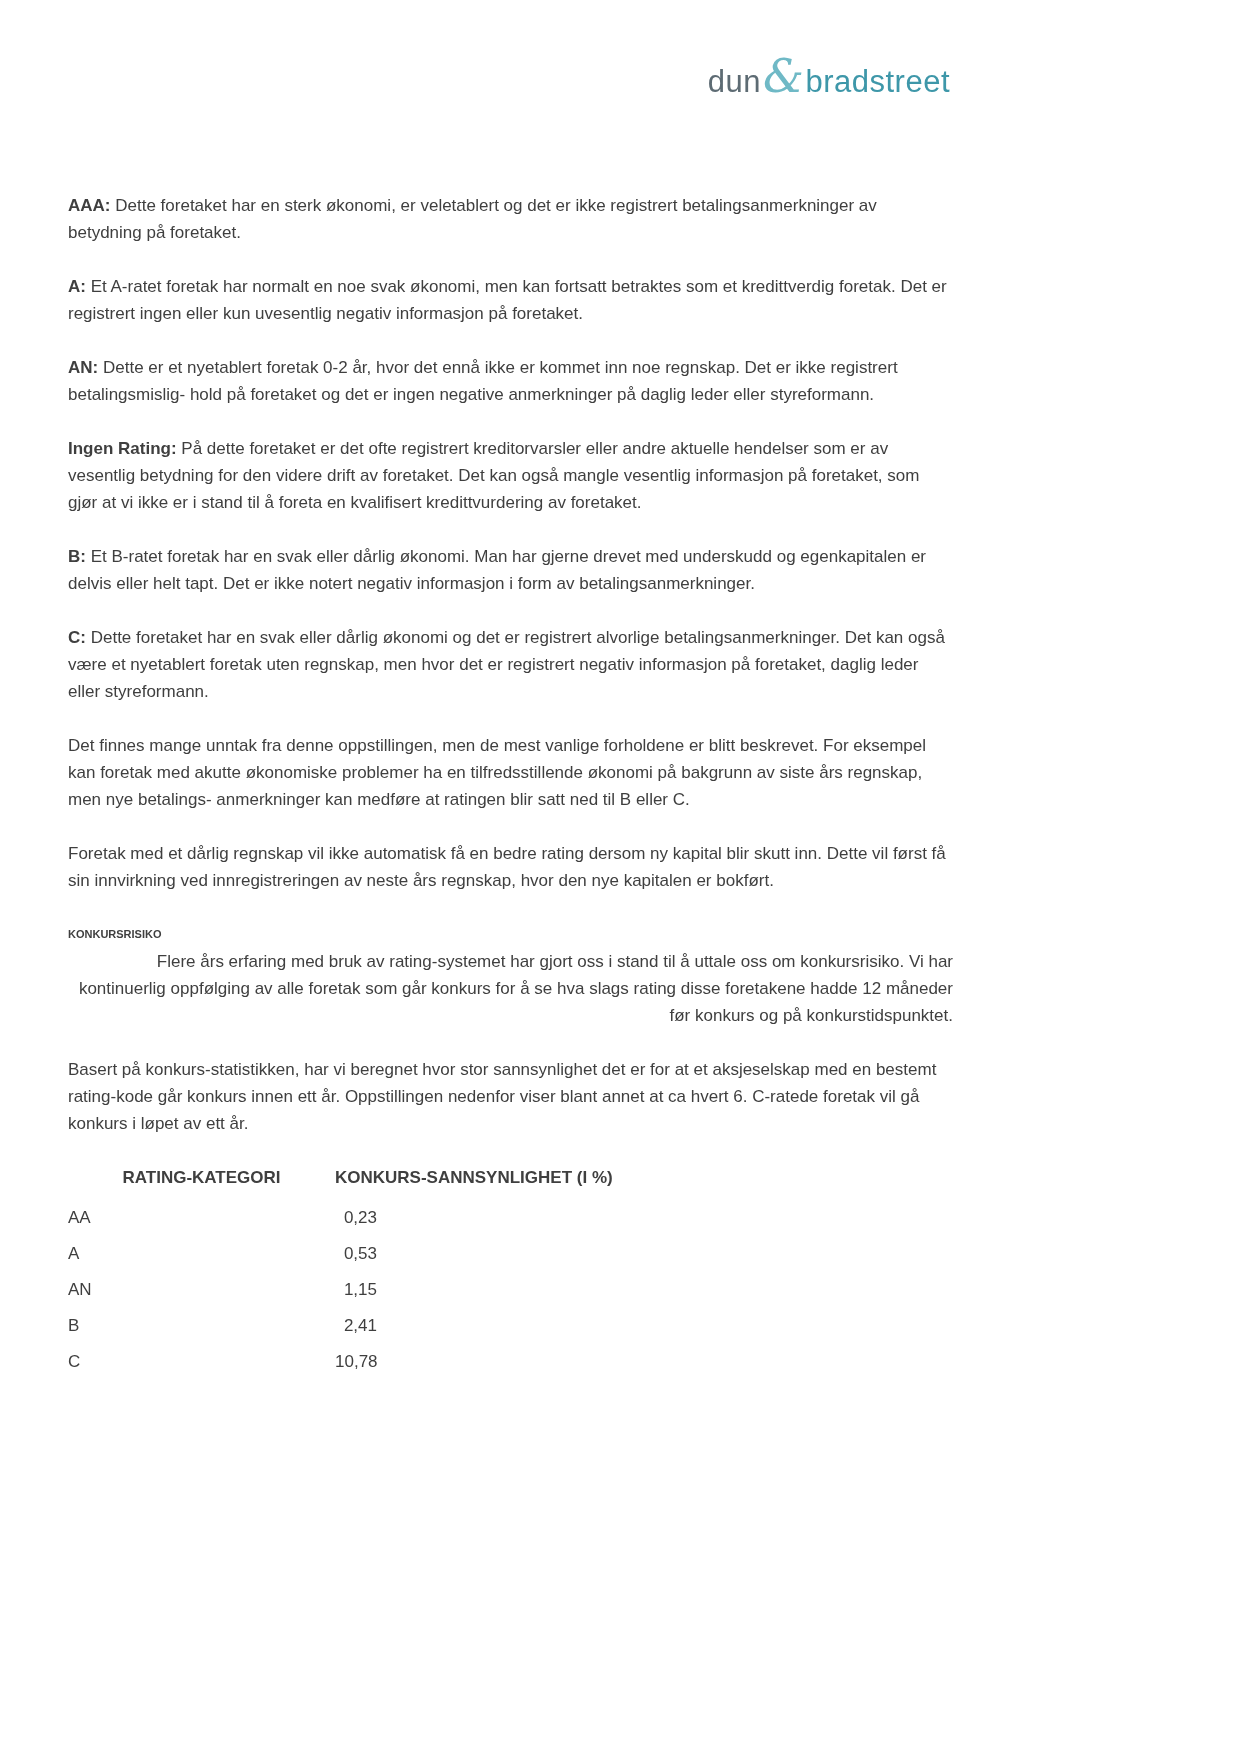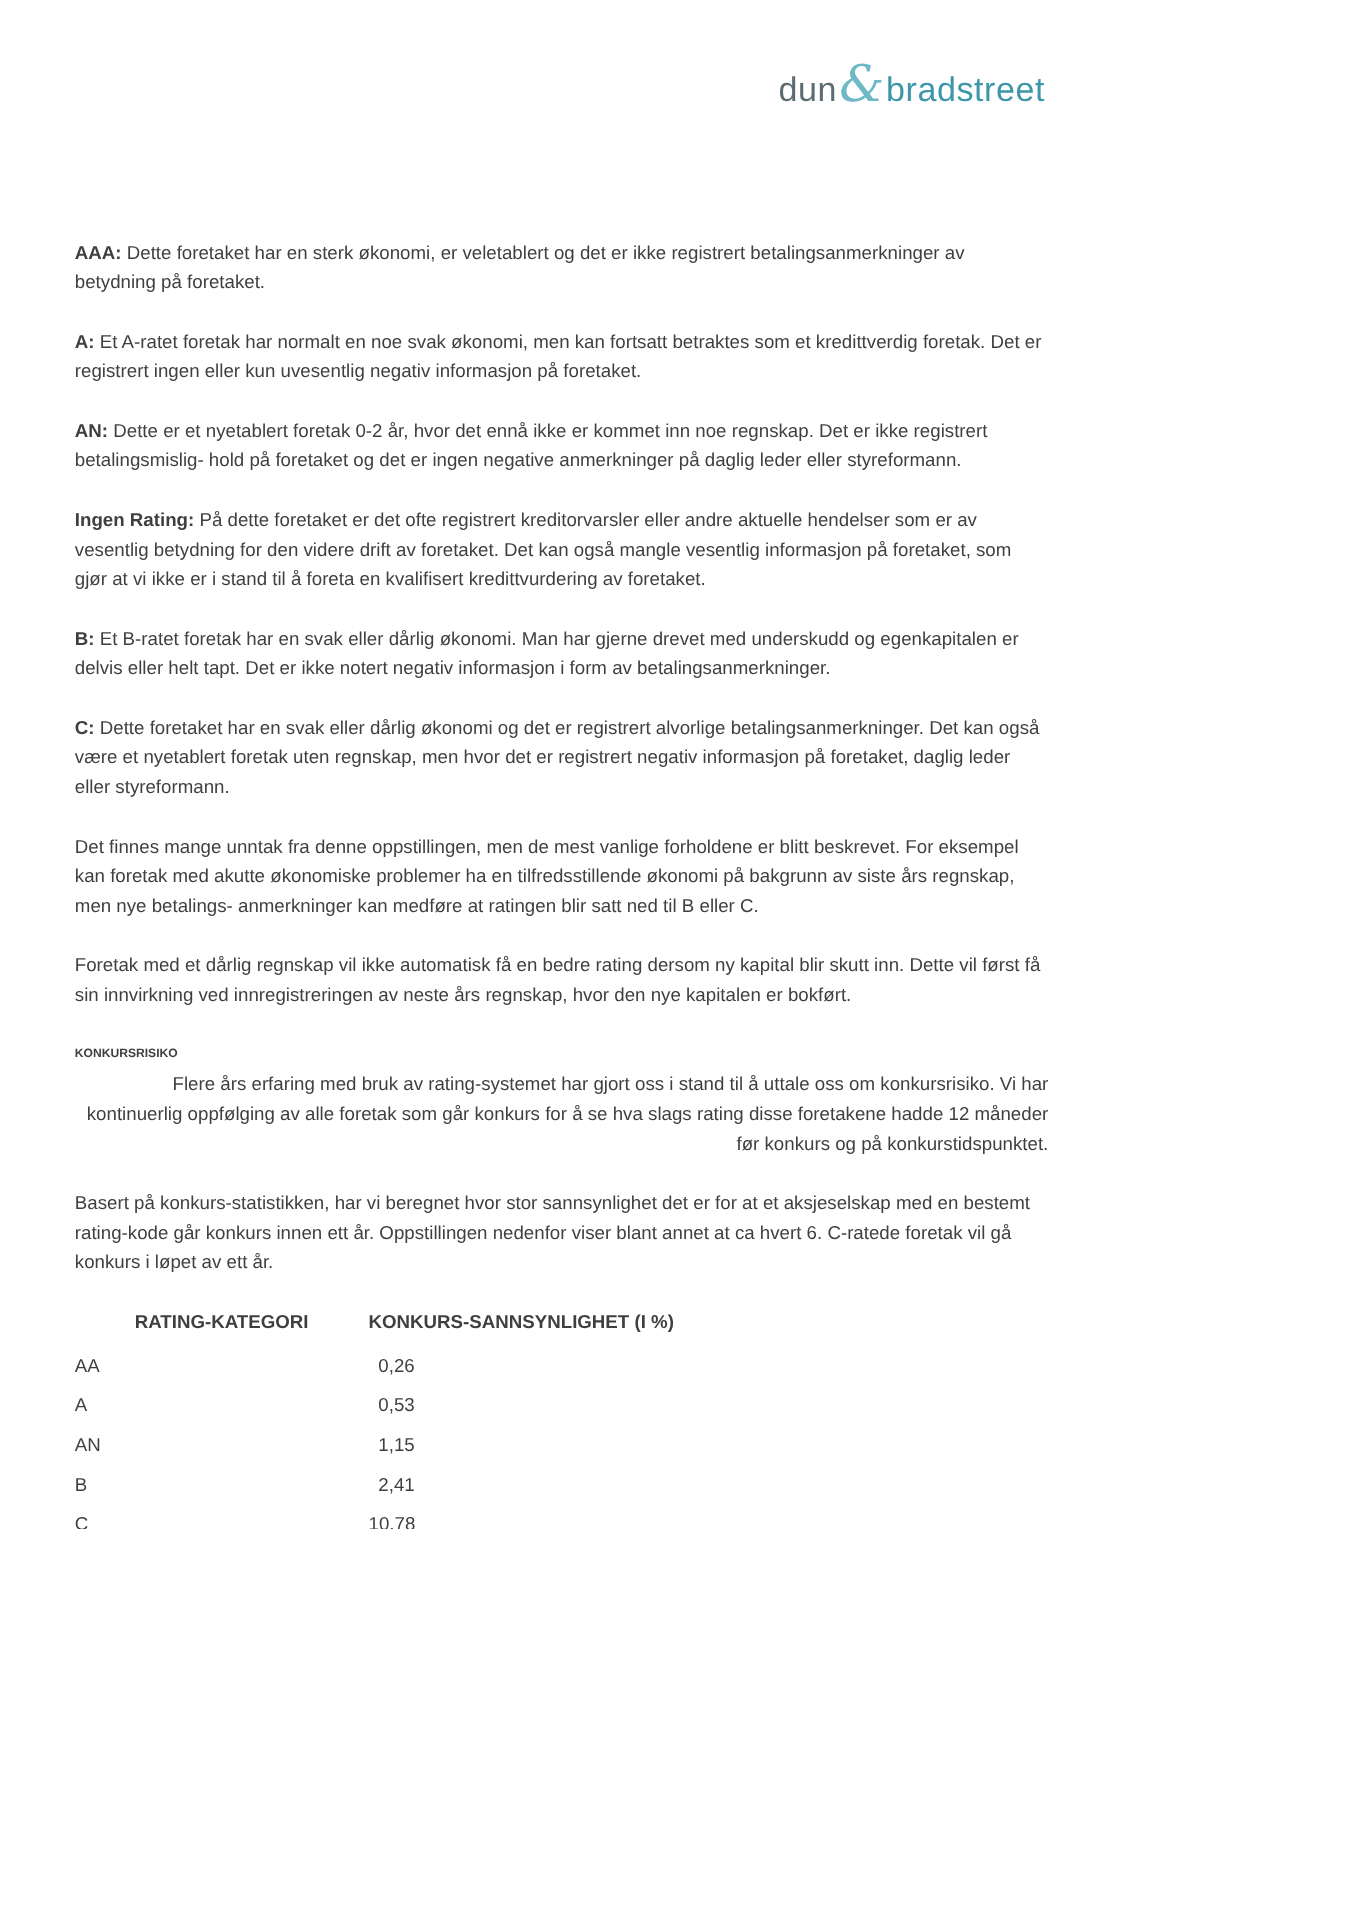--- a/index.html
+++ b/index.html
@@ -29,21 +29,21 @@
     font-family: "DejaVu Serif", serif;
     font-style: italic;
     font-size: 46px;
     color: #6fb9c6;
     margin: 0 1px 0 2px;
     line-height: 0;
   }
   .logo-bradstreet { color: #3e97a9; }
   .content {
     position: absolute;
-    top: 216px;
+    top: 192px;
     left: 68px;
     width: 885px;
     font-size: 17px;
     line-height: 27px;
   }
   .content p { margin: 0 0 27px 0; }
   .content strong { font-weight: bold; }
   h2.section-heading {
     font-size: 11px;
     line-height: 27px;
@@ -126,21 +126,21 @@
     <table class="rating-table">
       <thead>
         <tr>
           <th>RATING-KATEGORI</th>
           <th>KONKURS-SANNSYNLIGHET (I %)</th>
         </tr>
       </thead>
       <tbody>
         <tr>
           <td>AA</td>
-          <td><span class="num">0,26</span></td>
+          <td><span class="num">0,23</span></td>
         </tr>
         <tr>
           <td>A</td>
           <td><span class="num">0,53</span></td>
         </tr>
         <tr>
           <td>AN</td>
           <td><span class="num">1,15</span></td>
         </tr>
         <tr>

